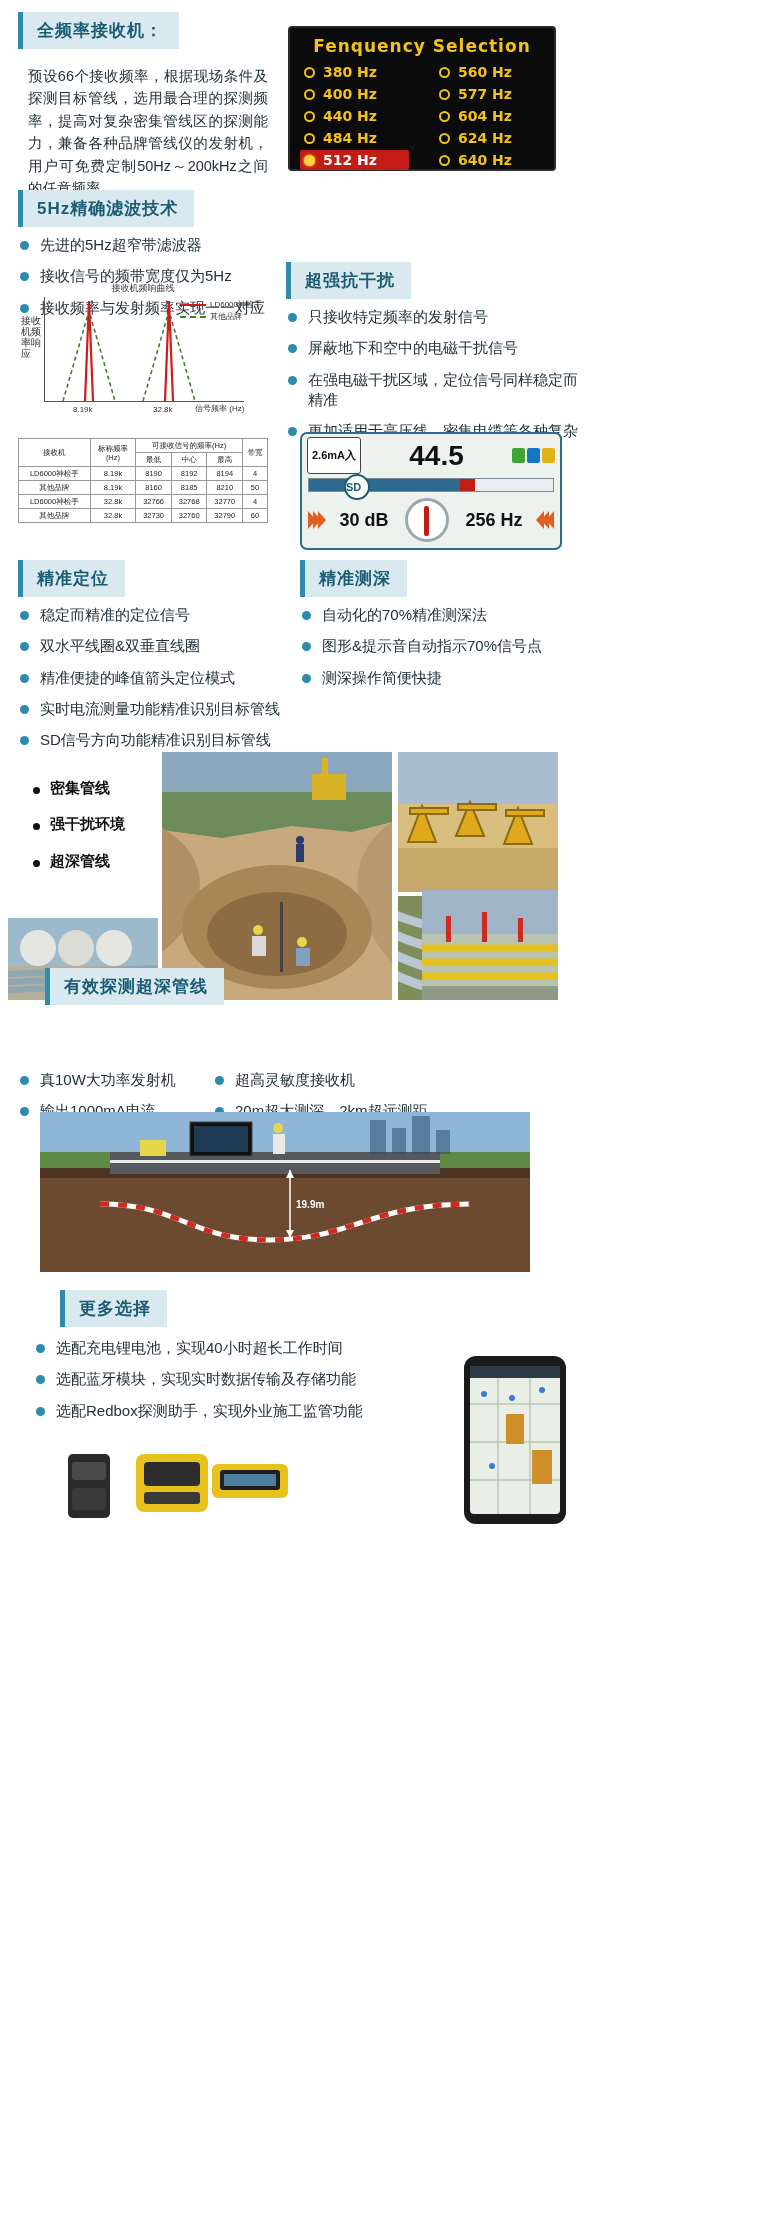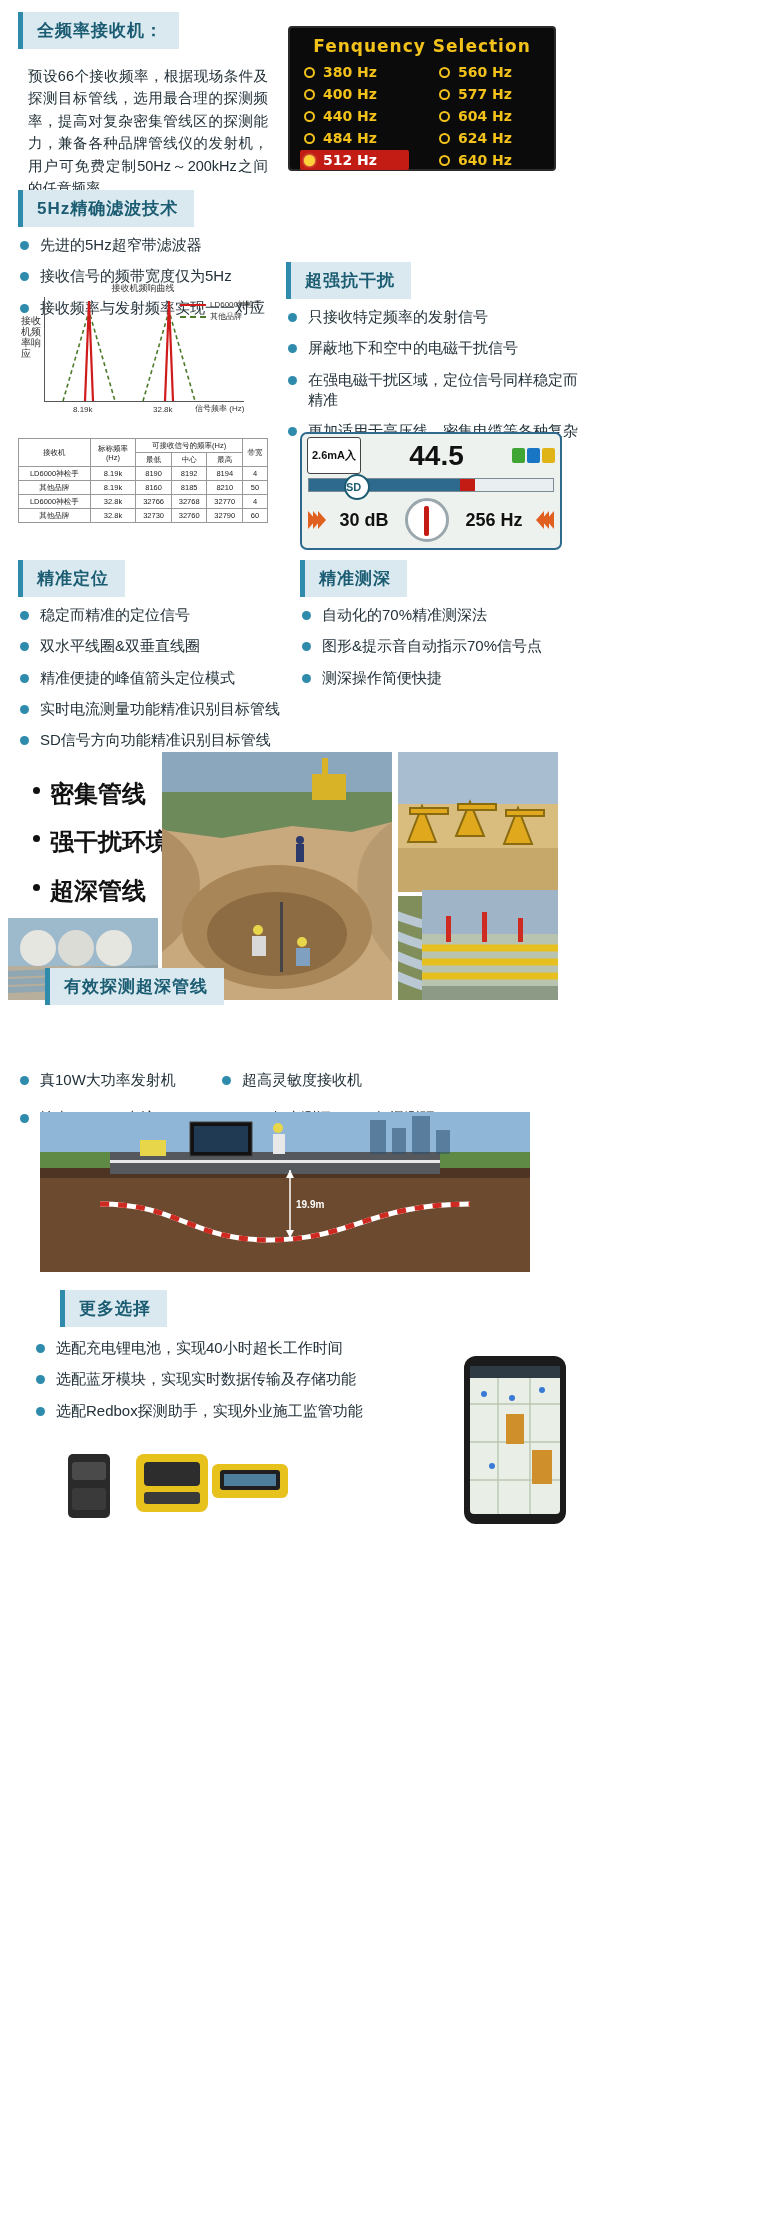--- a/index.html
+++ b/index.html
@@ -223,39 +223,39 @@
   }
   .chev.rev span { border-left: none; border-right: 8px solid #e06020; margin-right:0; margin-left:-3px;}
 
   
   #sec-locate { left: 18px; top: 560px; width: 300px; }
   #sec-depth { left: 300px; top: 560px; width: 300px; }
 
   
   #big-bullets { left: 30px; top: 770px; width: 200px; }
   #big-bullets li {
-    font-size: 24px; font-weight: bold; color: #111;
+    font-size: 15px; font-weight: bold; color: #111;
     padding-left: 20px; margin-bottom: 16px;
   }
   #big-bullets li:before {
     width: 7px; height: 7px; background: #111; top: 9px; left: 3px;
   }
 
   
   .photo { position: absolute; overflow: hidden; }
   #ph-main  { left: 162px; top: 752px;  width: 230px; height: 248px; }
   #ph-pump  { left: 398px; top: 752px;  width: 160px; height: 140px; }
   #ph-pipes { left: 398px; top: 896px;  width: 160px; height: 104px; }
   #ph-tank  { left: 8px;   top: 918px;  width: 150px; height: 82px;  }
   #ph-yellow{ left: 422px; top: 890px;  width: 136px; height: 110px; }
 
   
   #sec-deep { left: 18px; top: 968px; width: 360px; padding-left: 27px; }
   #deep-list { left: 18px; top: 1062px; width: 560px; }
-  #deep-list ul { display: grid; grid-template-columns: 195px 1fr; gap: 7px; }
+  #deep-list ul { display: grid; grid-template-columns: 195px 1fr; }
 
   #deep-illus { left: 40px; top: 1112px; width: 490px; height: 160px; }
 
   
   #sec-more { left: 60px; top: 1290px; width: 200px; }
   #more-list { left: 34px; top: 1330px; width: 400px; }
 
   #ph-phone { left: 462px; top: 1354px; width: 106px; height: 172px; }
   #ph-batt  { left: 60px;  top: 1448px; width: 58px;  height: 74px;  }
   #ph-dev   { left: 132px; top: 1440px; width: 160px; height: 82px;  }

